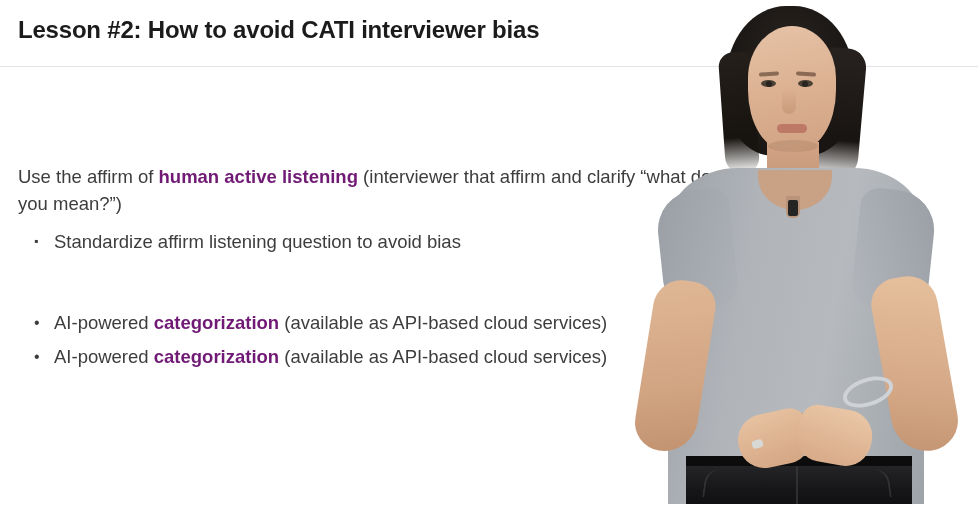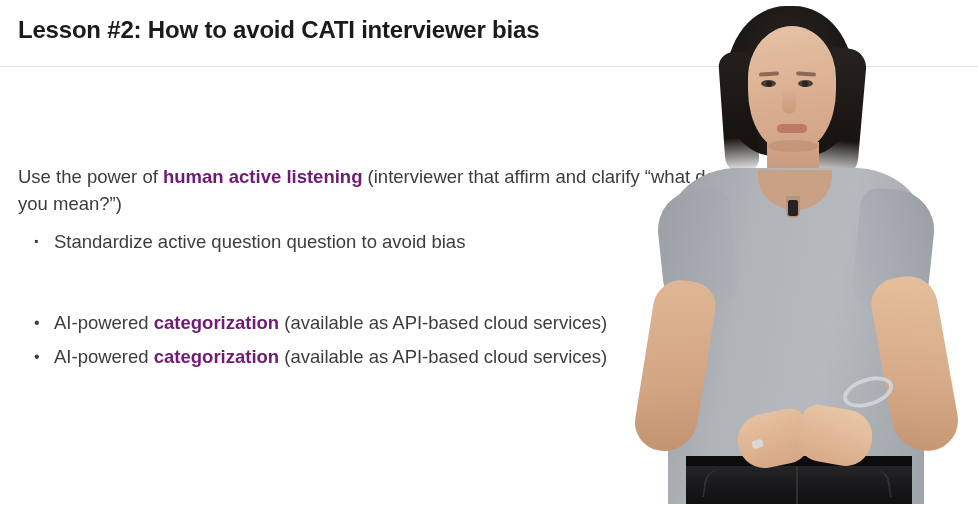--- a/index.html
+++ b/index.html
@@ -293,26 +293,26 @@
 <body>
 
 <div class="screen">
 
   <div class="slide-title">Lesson #2: How to avoid CATI interviewer bias</div>
 
   <div class="header-divider"></div>
 
   <div class="slide-body">
 
-    <p class="lead"><span>Use the power of </span><b>human active listening</b><span> (interviewer that affirm and clarify “what do you mean?”)</span></p>
+    <p class="lead"><span>Use the affirm of </span><b>human active listening</b><span> (interviewer that affirm and clarify “what do you mean?”)</span></p>
 
     <div class="block-gap-c"></div>
 
     <ul class="bullet-list">
-      <li class="bullet"><span class="marker marker-square">▪</span><span>Standardize active question question to avoid bias</span><b></b><span></span></li>
+      <li class="bullet"><span class="marker marker-square">▪</span><span>Standardize affirm listening question to avoid bias</span><b></b><span></span></li>
     </ul>
 
     <div class="block-gap-b"></div>
 
 
     <div class="block-gap-c"></div>
 
     <ul class="bullet-list">
       <li class="bullet"><span class="marker marker-dot">•</span><span>AI-powered </span><b>categorization</b><span> (available as API-based cloud services)</span></li>
       <li class="row-gap"></li>

